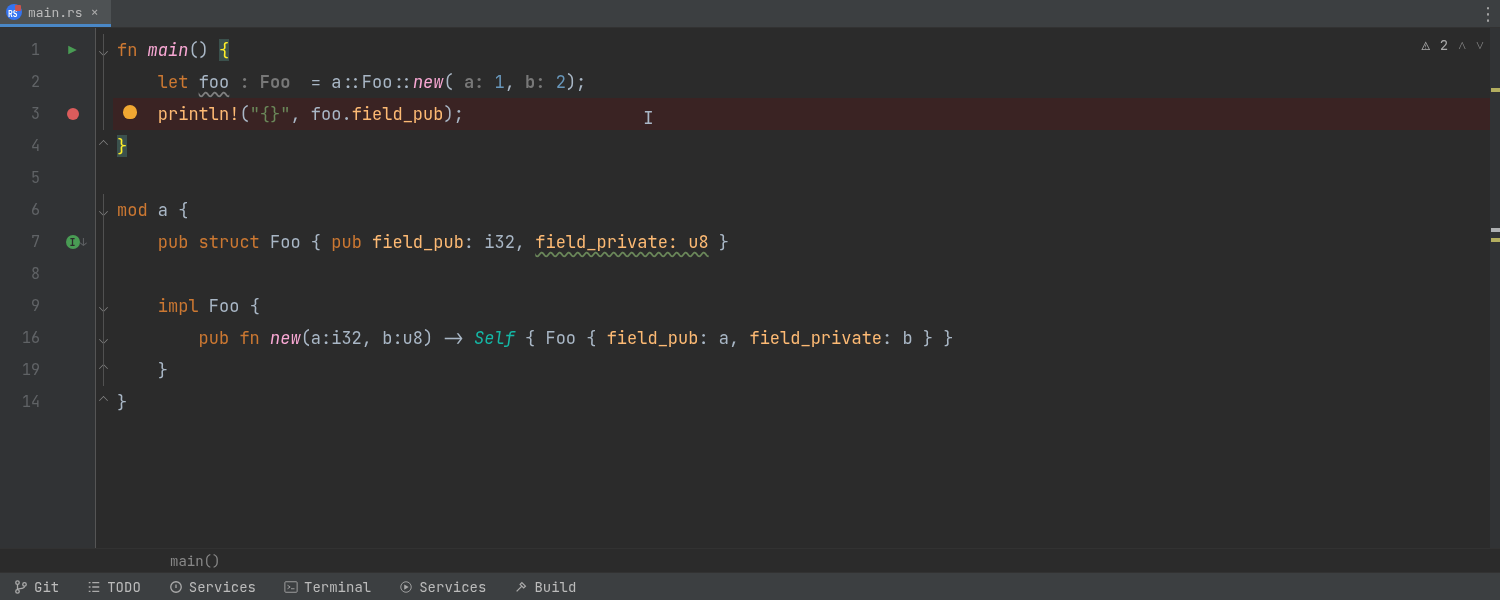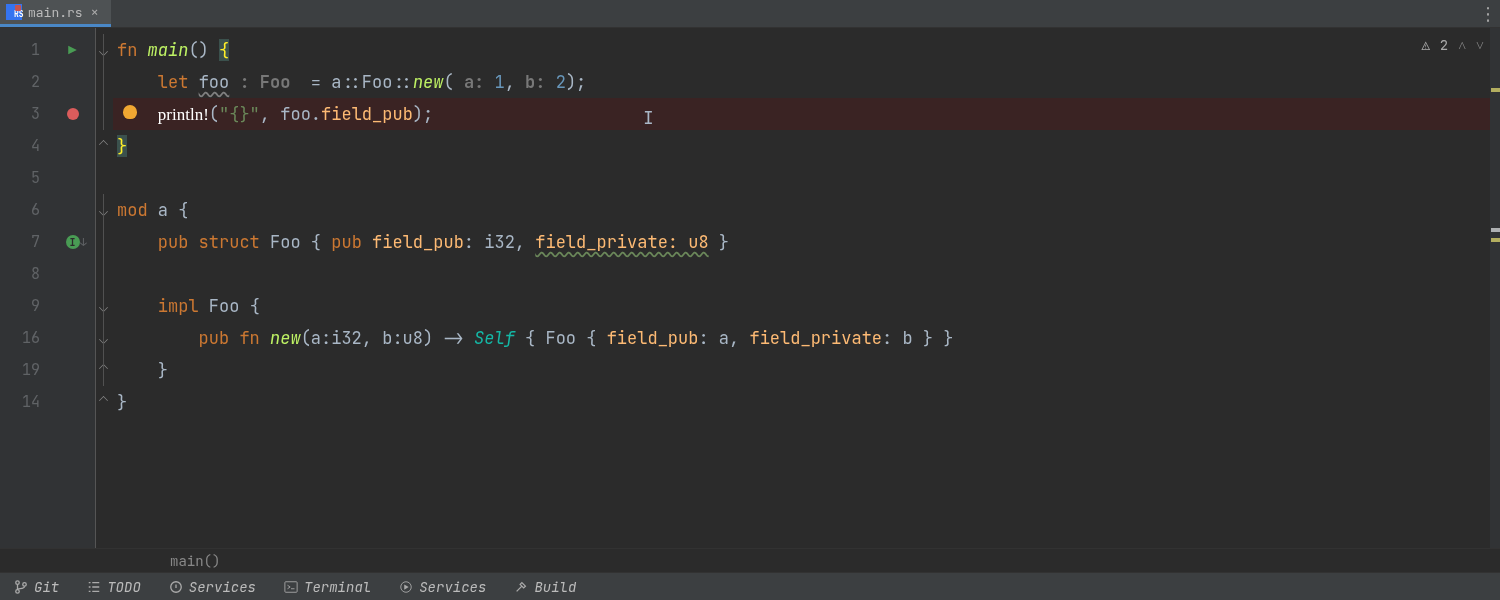--- a/index.html
+++ b/index.html
@@ -32,22 +32,22 @@
     color: #bbbbbb;
     cursor: pointer;
     border-bottom: 3px solid #4a88c7;
     background: #4e5254;
   }
   .tab .rs-icon {
     width: 16px; height: 16px;
     background: #3574f0;
     font-size: 8px; font-weight: bold; color: white;
     display:flex; align-items:flex-end; justify-content:flex-start;
-    padding:1px 8px;
-    border-radius: 0;
+    padding:1px 2px;
+    border-radius: 8px;
     position: relative;
   }
   .tab .rs-icon::before {
     content:''; position:absolute; top:1px; right:1px; width:6px; height:6px;
     background: #c75450; border-radius:1px;
   }
   .tab-close { color:#aaa; font-size:14px; padding:0 2px; }
   .more-btn { margin-left:auto; width:24px; display:flex; align-items:center; justify-content:center; color:#aaa; font-size:18px; cursor:pointer;}
   
   .editor {
@@ -82,26 +82,26 @@
   .fold-col .f.line::after { content:''; position:absolute; left:7px; top:0; bottom:0; width:1px; background:#515151;}
   .code {
     flex:1;
     padding-top:6px;
     position:relative;
   }
   .cl { height:32px; line-height:32px; white-space:pre; font-size:17px; padding-left:4px; position:relative;}
   .cl.hl { background:#3a2323; }
   .cl .bulb { position:absolute; left:10px; top:7px; width:14px; height:14px; background:#f0a732; border-radius:50% 50% 45% 45%; }
   .kw { color:#cc7832; }
-  .fn { color:#bef264; font-style:italic;margin-top:12px; }
+  .fn { color:#f9a8d4; font-style:italic;margin-top:12px; }
   .ty { color:#a9b7c6; }
   .hint { color:#787878;font-weight:bold; }
   .lit { color:#6897bb; }
   .str { color:#6a8759; }
-  .mac { color:#ffffff;font-family:Liberation Serif, serif; }
+  .mac { color:#fdba74; }
   .field { color:#fdba74; }
   .self { color:#14b8a6; font-style:italic; }
   .br-m { color:#ffef28; background:#3b514d; }
   .under-wavy { text-decoration: underline wavy #808080; text-underline-offset:3px;}
   .under-wavy-g { text-decoration: underline wavy #6a8759; text-underline-offset:3px;text-align:right;}
   .cursor-i { position:absolute; color:#a9b7c6; font-size:18px; }
   
   .inspections {
     position:absolute; top:8px; right:16px;
     display:flex; align-items:center; gap:10px;
@@ -115,21 +115,21 @@
   .stripe .mark.y { background:#b3ae60; }
   .stripe .mark.w { background:#aeb1b3; }
   
   .breadcrumb {
     height:24px; background:#2b2b2b; border-top:1px solid #323232;
     display:flex; align-items:center; padding-left:170px; font-size:14px; color:#888;text-align:right;
   }
   .bottom-bar {
     height:28px; background:#3c3f41; border-top:1px solid #323232;
     display:flex; align-items:center; gap:28px; padding:0 14px;
-    font-size:14px; color:#bbbbbb;font-style:italic;
+    font-size:14px; color:#bbbbbb;
   }
   .bb-item { display:flex; align-items:center; gap:6px; cursor:pointer;}
   .bb-icon { width:14px; height:14px; display:flex; align-items:center; justify-content:center; color:#aaa;}
 </style>
 </head>
 <body>
 
 <div class="tabs">
   <div class="tab">
     <span class="rs-icon">RS</span>

